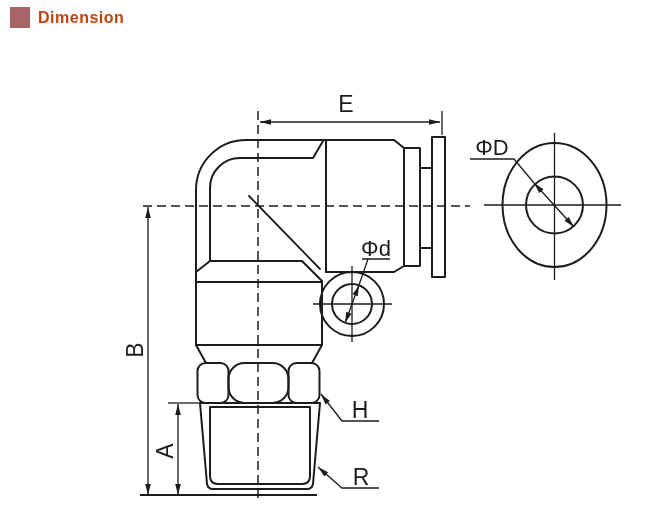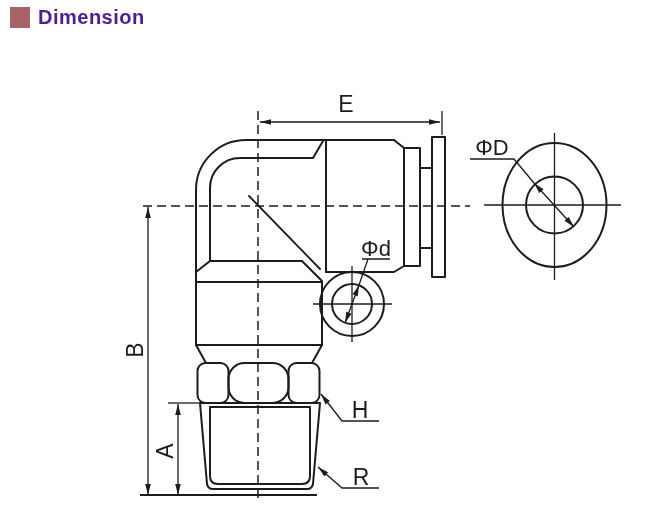--- a/index.html
+++ b/index.html
@@ -1,20 +1,20 @@
 <!DOCTYPE html>
 <html><head>
 <meta charset="utf-8">
 <style>
   html,body{margin:0;padding:0;background:#ffffff;}
   .page{position:relative;width:662px;height:507px;background:#fff;overflow:hidden;
         font-family:"Liberation Sans","DejaVu Sans",sans-serif;}
   .hdr{position:absolute;left:10px;top:7px;display:flex;align-items:center;gap:8px;}
   .hdr .bullet{display:inline-block;width:20px;height:21px;background:#a86364;}
-  .hdr h1{margin:0;font-size:20px;line-height:21px;font-weight:600;color:#4c1d95;
+  .hdr h1{margin:0;font-size:16px;line-height:21px;font-weight:600;color:#c2410c;
           letter-spacing:0.5px;}
   svg.drawing{position:absolute;left:0;top:0;}
   .ol{fill:none;stroke:#1c1c1c;stroke-width:2;stroke-linejoin:round;stroke-linecap:round;}
   .thin{fill:none;stroke:#1c1c1c;stroke-width:1.3;}
   .cl{fill:none;stroke:#1c1c1c;stroke-width:1.5;stroke-dasharray:9 5;}
   .ah{fill:#1c1c1c;stroke:none;}
   .lbl{fill:#1c1c1c;font-family:"Liberation Sans","DejaVu Sans",sans-serif;
        font-size:23px;}
   .lbl.phi{font-size:22px;}
 </style>

